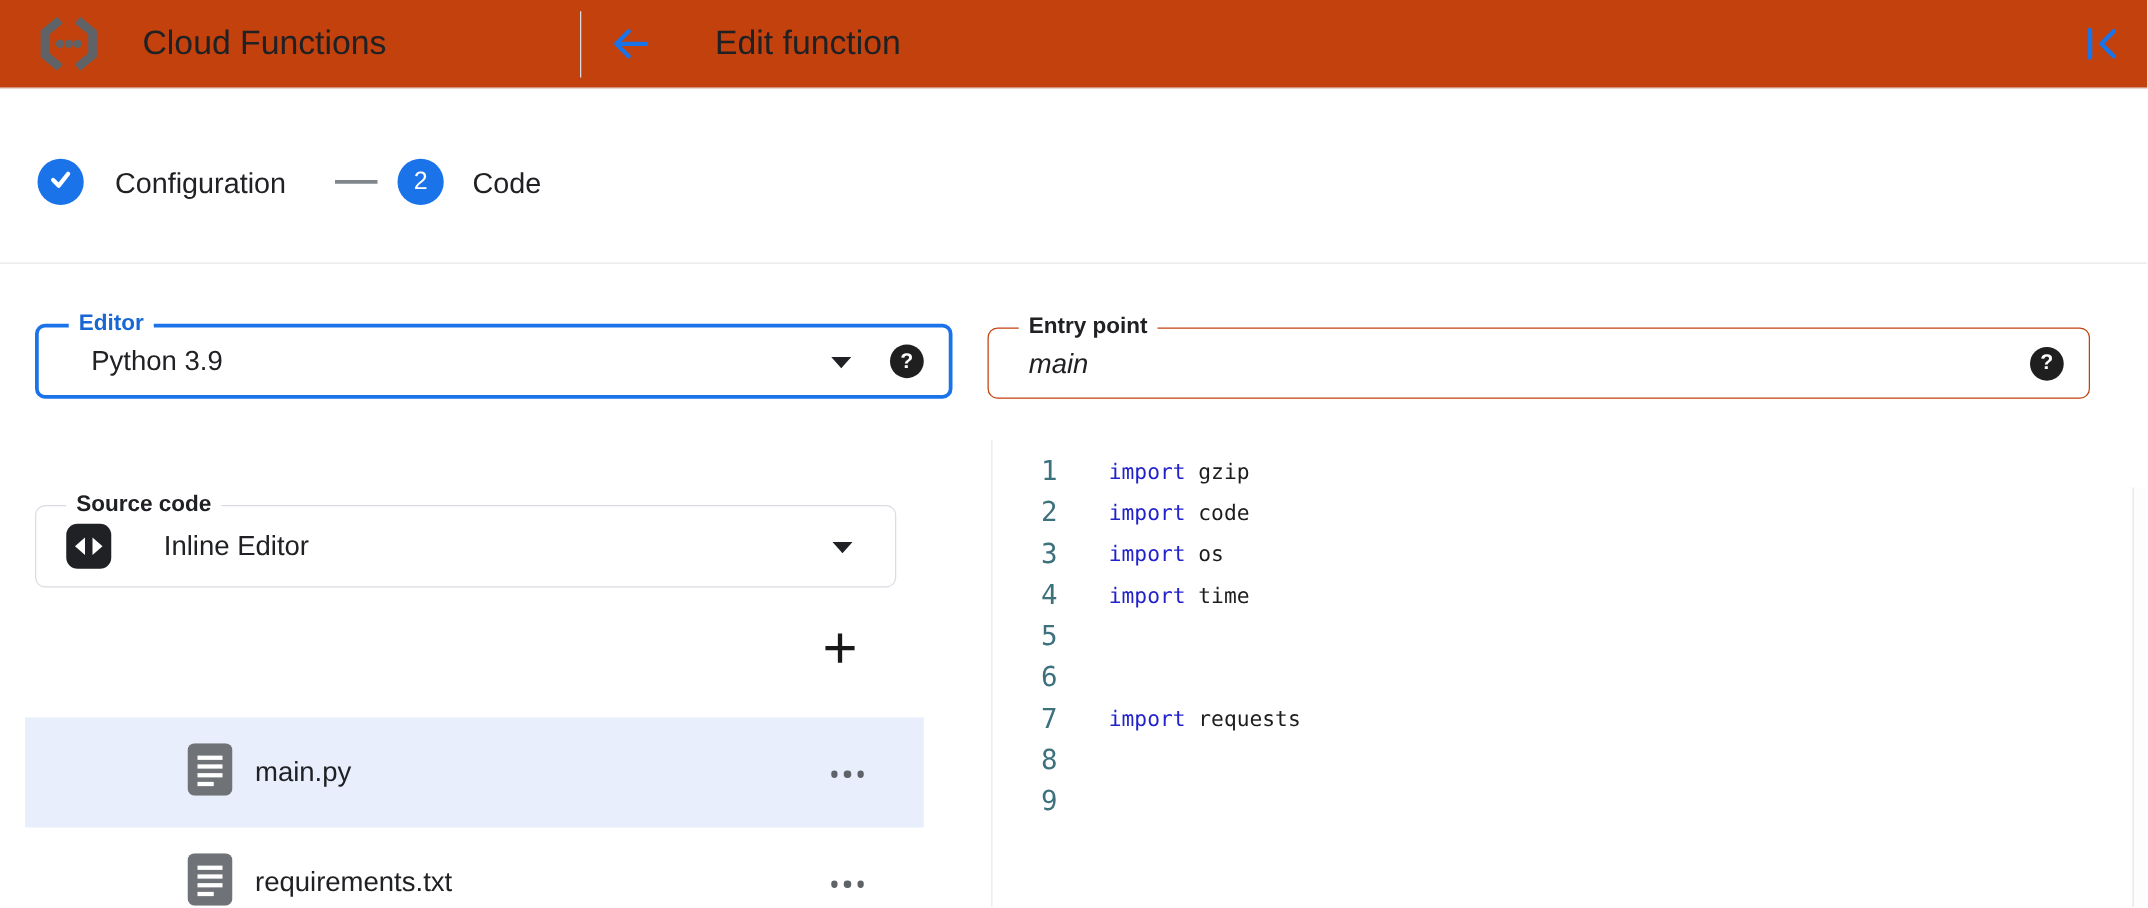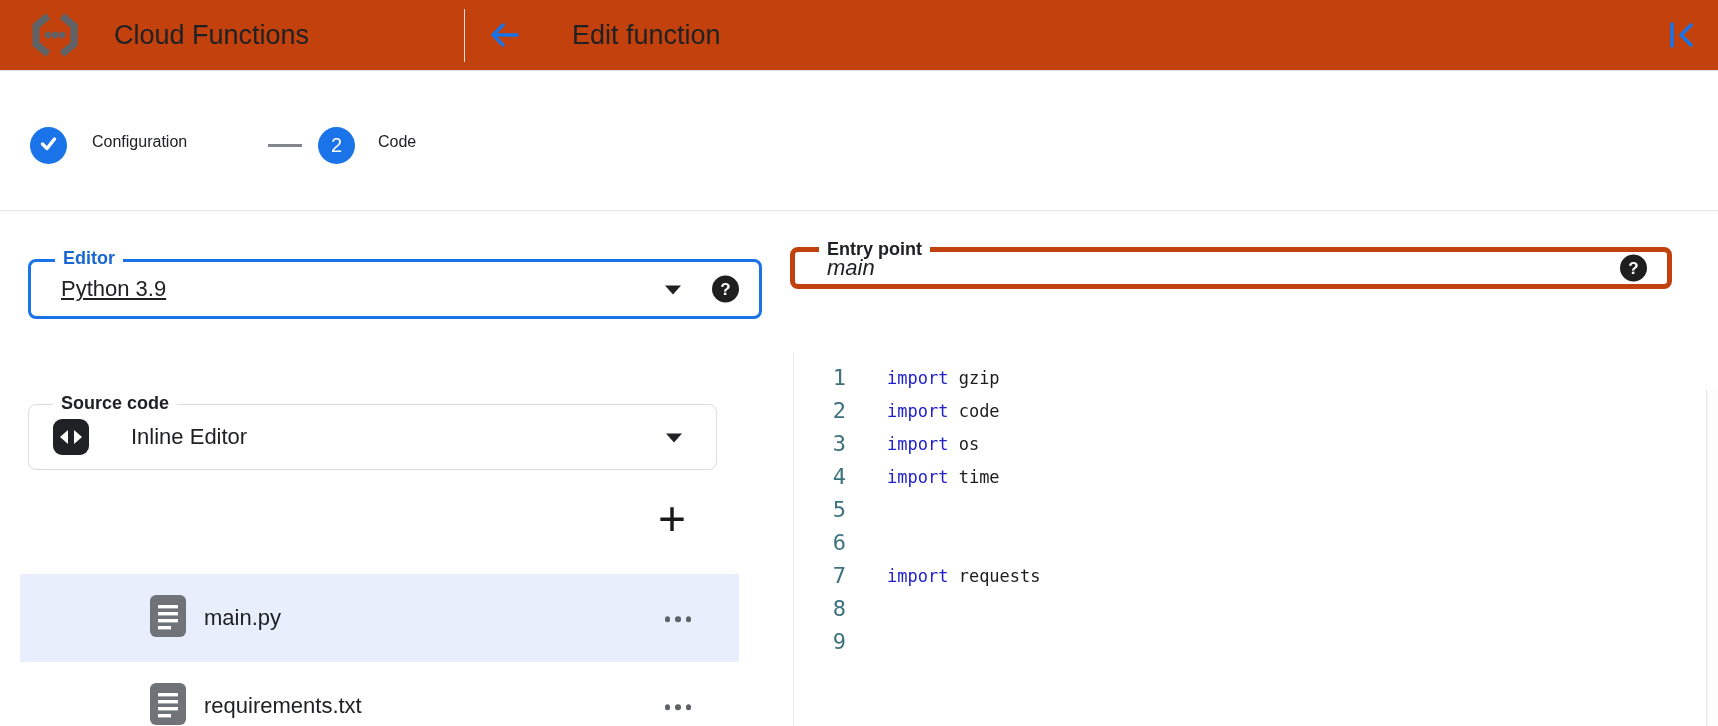--- a/index.html
+++ b/index.html
@@ -21,34 +21,34 @@
   .collapse-btn { position:absolute; left:1664px; top:18px; width:34px; height:36px;
                   background:none; border:none; cursor:pointer; }
 
   
   .stepper { position:absolute; left:0; top:71px; width:1718px; height:140px;
              border-bottom:1px solid #e6e6e6; background:#fff; }
   .step-circle { position:absolute; width:37px; height:37px; border-radius:50%;
                  background:#1a73e8; display:flex; align-items:center; justify-content:center; }
   .step-circle.c1 { left:30px; top:56px; }
   .step-circle.c2 { left:318px; top:56px; color:#fff; font-size:20px; font-weight:400; }
-  .step-label { position:absolute; top:62px; font-size:16px; color:#202124; }
+  .step-label { position:absolute; top:62px; font-size:23px; color:#202124; }
   .step-label.l1 { left:92px; }
   .step-label.l2 { left:378px; }
   .step-dash { position:absolute; left:268px; top:73px; width:34px; height:3px; background:#80868b; }
 
   
   .field { position:absolute; border-radius:8px; background:#fff; }
   .field-label { position:absolute; left:24px; background:#fff; padding:0 8px;
                  font-size:18px; font-weight:bold; white-space:nowrap; }
   .field-value { position:absolute; top:50%; transform:translateY(-50%);
                  font-size:22px; color:#202124; white-space:nowrap; }
   .runtime-field { left:28px; top:259px; width:734px; height:60px; border:3px solid #1a73e8; }
   .runtime-field .field-label { top:-14px; color:#1967d2; }
-  .entry-field { left:790px; top:247px; width:882px; height:42px; border:5px solid #c2410c; }
+  .entry-field { left:790px; top:262px; width:882px; height:57px; border:1px solid #c2410c; }
   .entry-field .field-label { top:-13px; color:#202124; }
   .source-field { left:28px; top:404px; width:689px; height:66px; border:1px solid #d9dce2; }
   .source-field .field-label { top:-12px; color:#202124; }
 
   .caret { position:absolute; top:50%; transform:translateY(-38%);
            width:0; height:0; border-left:8px solid transparent;
            border-right:8px solid transparent; border-top:9px solid #202124; }
   .help-btn { position:absolute; top:50%; transform:translateY(-50%); right:20px;
               width:27px; height:27px; border-radius:50%; background:#1f1f1f; color:#fff;
               border:none; font-size:17px; font-weight:bold; display:flex;
@@ -128,21 +128,21 @@
       </span>
     </div>
     <span class="step-label l1">Configuration</span>
     <span class="step-dash"></span>
     <div class="step-circle c2">2</div>
     <span class="step-label l2">Code</span>
   </section>
 
   <div class="field runtime-field">
     <span class="field-label">Editor</span>
-    <span class="field-value" style="left:30px;text-decoration:underline;">Python 3.9</span>
+    <span class="field-value" style="left:42px;">Python 3.9</span>
     <span class="caret" style="right:78px;"></span>
     <button class="help-btn">?</button>
   </div>
 
   <div class="field entry-field">
     <span class="field-label">Entry point</span>
     <span class="field-value" style="left:32px;font-style:italic;">main</span>
     <button class="help-btn">?</button>
   </div>
 

